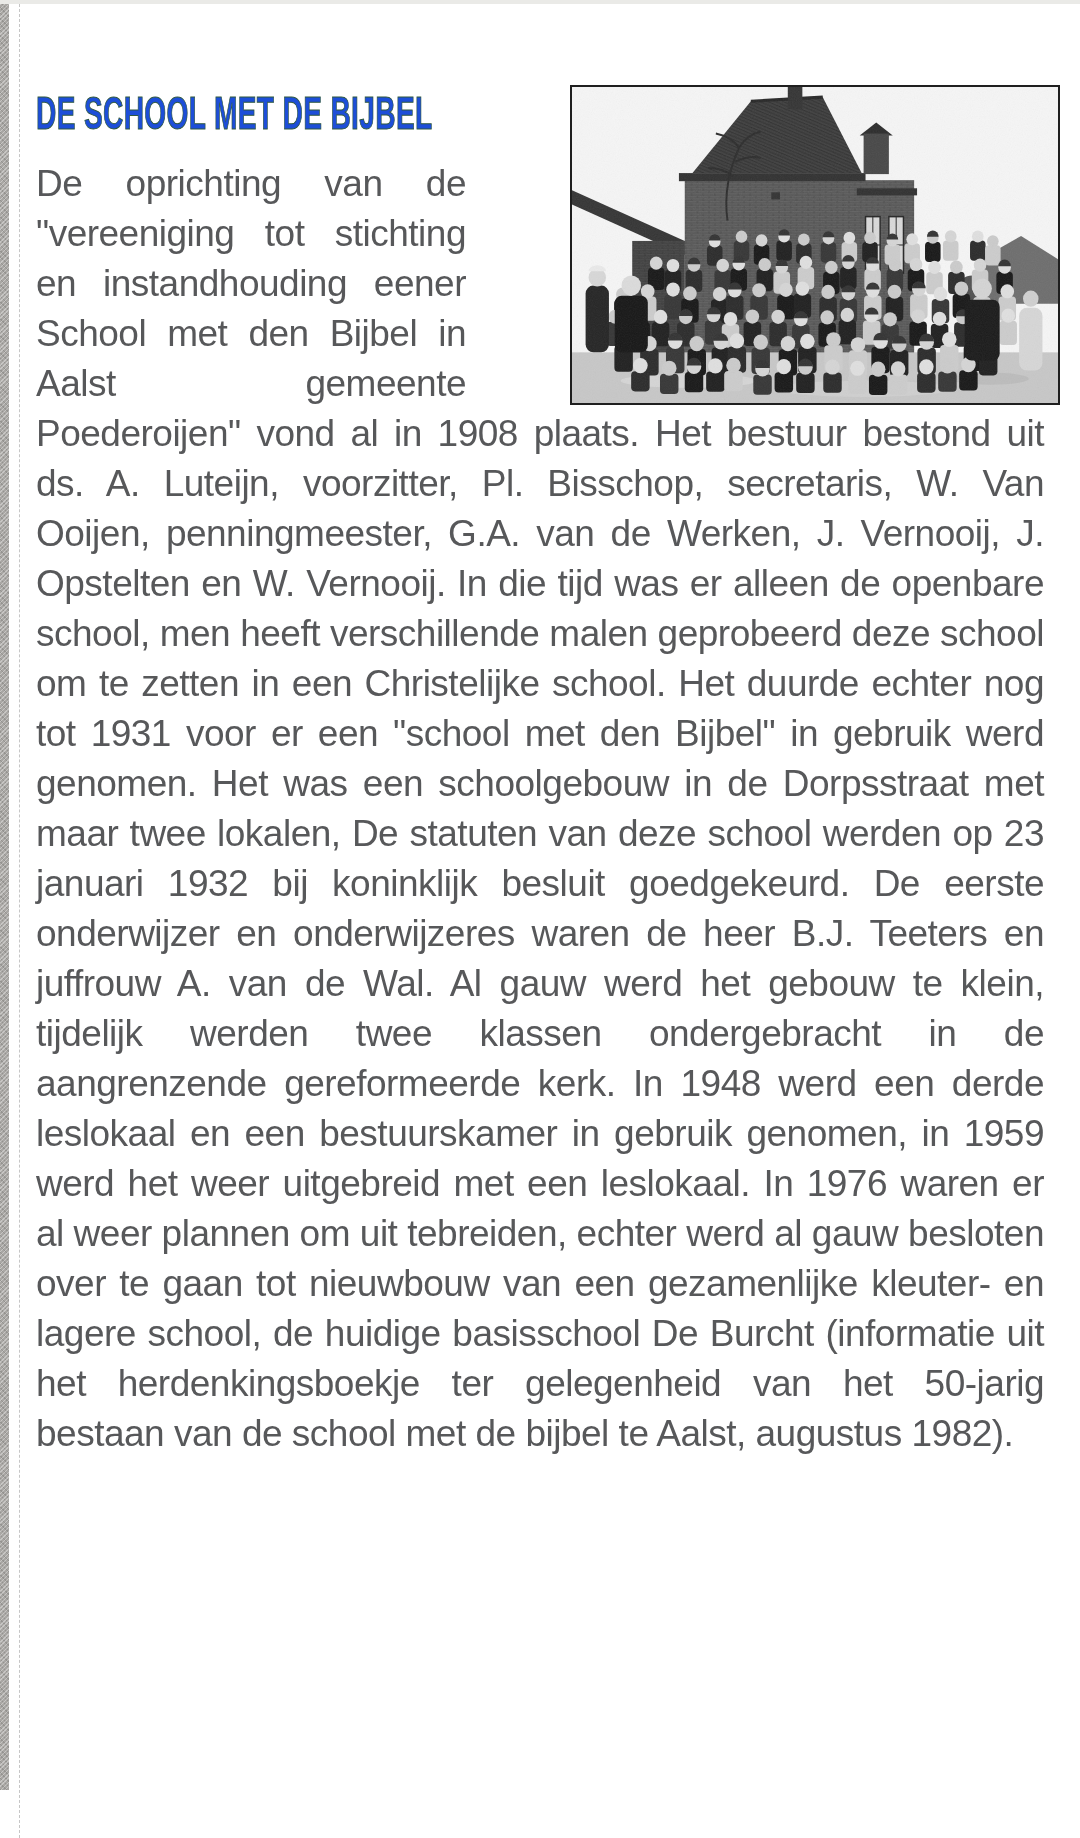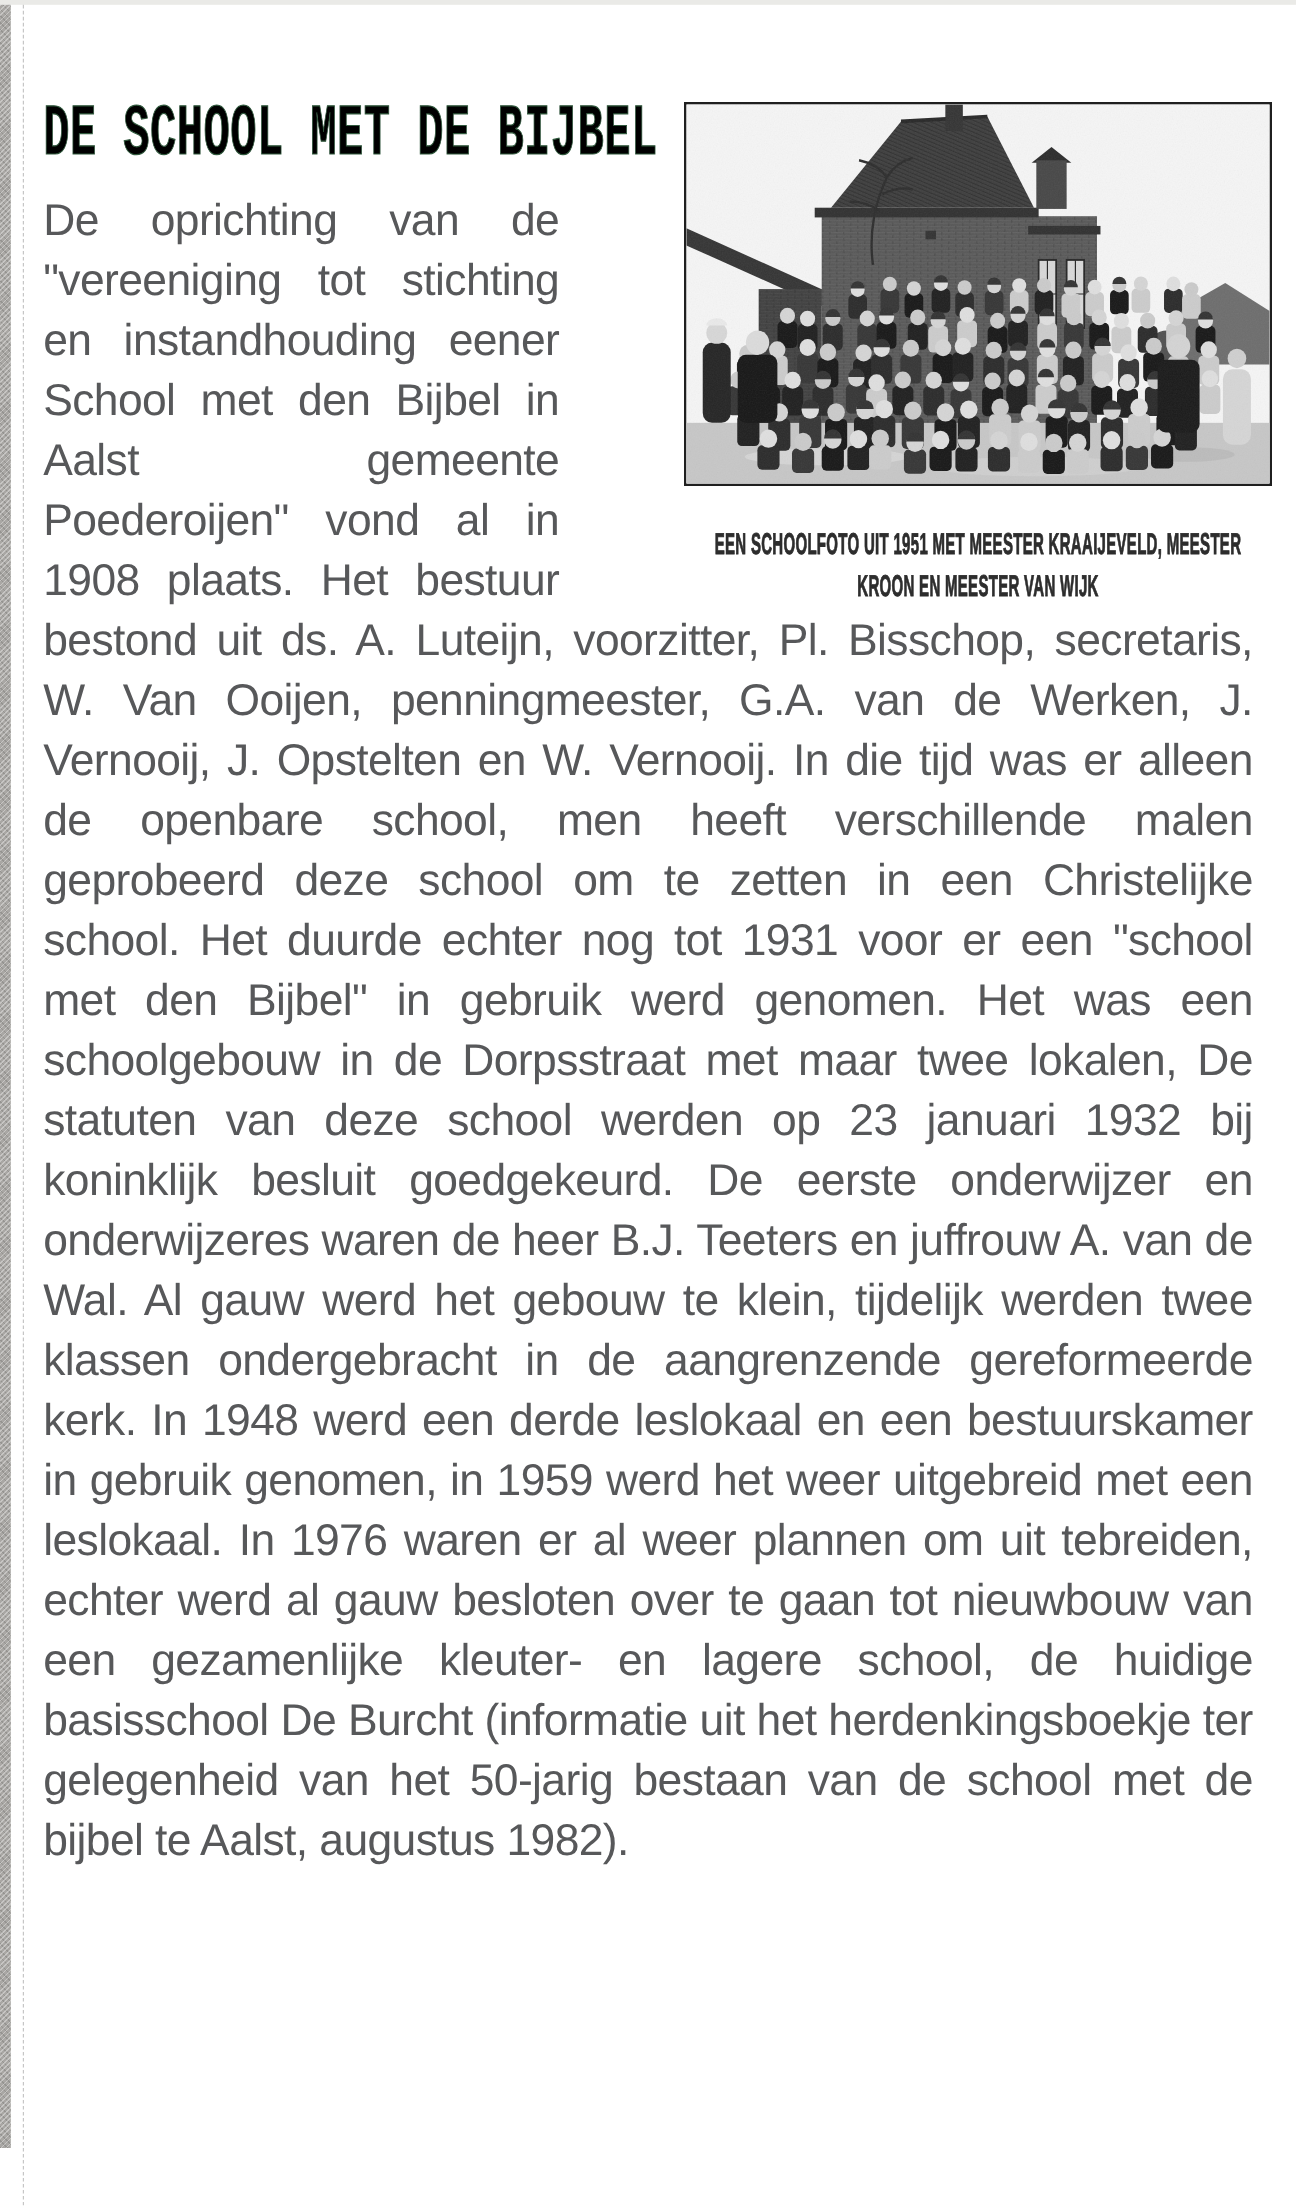--- a/index.html
+++ b/index.html
@@ -10,21 +10,21 @@
   .top-band{position:absolute;left:0;top:0;width:1080px;height:4px;background:#eaeae7;}
   .left-strip{
     position:absolute;left:0;top:4px;width:9px;height:1786px;
     background:#a9a7a4;
     background-image:repeating-linear-gradient(135deg,rgba(255,255,255,.35) 0 1px,rgba(0,0,0,0) 1px 3px),
                      repeating-linear-gradient(45deg,rgba(0,0,0,.12) 0 1px,rgba(0,0,0,0) 1px 4px);
   }
   .dashed-rule{position:absolute;left:19px;top:4px;bottom:0;width:0;border-left:1px dashed #c6c6c6;}
   .content{padding:85px 36px 0 36px;}
   
-  h1{margin:0 0 18px 0;font-size:61px;line-height:56px;font-weight:bold;color:#000000;white-space:nowrap;font-family:Liberation Mono, monospace;}
+  h1{margin:0 0 18px 0;font-size:47px;line-height:56px;font-weight:bold;color:#1d4ed8;white-space:nowrap;}
   h1 .squeeze{
     display:inline-block;transform:scaleX(0.60);transform-origin:0 50%;
     letter-spacing:0.5px;-webkit-text-stroke:1px #30593d;
   }
   
   p.article{
     margin:0;font-size:37px;line-height:50px;color:#57585a;
     text-align:justify;letter-spacing:-0.5px;
   }
   
@@ -350,23 +350,20 @@
           <circle cx="61" cy="196" r="10" fill="#ddd8cf"></circle>
           <rect x="404" y="210" width="36" height="60" rx="7" fill="#201e1c"></rect>
           <circle cx="422" cy="199" r="10" fill="#d6d1c8"></circle>
           <rect x="460" y="218" width="24" height="62" rx="8" fill="#d7d3c9"></rect>
           <circle cx="472" cy="209" r="8" fill="#d2ccc1"></circle>
         </g>
 
         <rect width="500" height="312" filter="url(#grain)" opacity="0.08"></rect>
       </svg>
     </div>
-    <figcaption>
-      <div class="caption-squeeze">EEN SCHOOLFOTO UIT 1951 MET MEESTER KRAAIJEVELD, MEESTER KROON EN MEESTER VAN WIJK</div>
-    </figcaption>
   </figure>
 
   <h1>
     <span class="squeeze">DE SCHOOL MET DE BIJBEL</span>
   </h1>
 
   <p class="article">De oprichting van de "vereeniging tot stichting en instandhouding eener School met den Bijbel in Aalst gemeente Poederoijen" vond al in 1908 plaats. Het bestuur bestond uit ds. A. Luteijn, voorzitter, Pl. Bisschop, secretaris, W. Van Ooijen, penningmeester, G.A. van de Werken, J. Vernooij, J. Opstelten en W. Vernooij. In die tijd was er alleen de openbare school, men heeft verschillende malen geprobeerd deze school om te zetten in een Christelijke school. Het duurde echter nog tot 1931 voor er een "school met den Bijbel" in gebruik werd genomen. Het was een schoolgebouw in de Dorpsstraat met maar twee lokalen, De statuten van deze school werden op 23 januari 1932 bij koninklijk besluit goedgekeurd. De eerste onderwijzer en onderwijzeres waren de heer B.J. Teeters en juffrouw A. van de Wal. Al gauw werd het gebouw te klein, tijdelijk werden twee klassen ondergebracht in de aangrenzende gereformeerde kerk. In 1948 werd een derde leslokaal en een bestuurskamer in gebruik genomen, in 1959 werd het weer uitgebreid met een leslokaal. In 1976 waren er al weer plannen om uit tebreiden, echter werd al gauw besloten over te gaan tot nieuwbouw van een gezamenlijke kleuter- en lagere school, de huidige basisschool De Burcht (informatie uit het herdenkingsboekje ter gelegenheid van het 50-jarig bestaan van de school met de bijbel te Aalst, augustus 1982).</p>
 
 </main>
 

